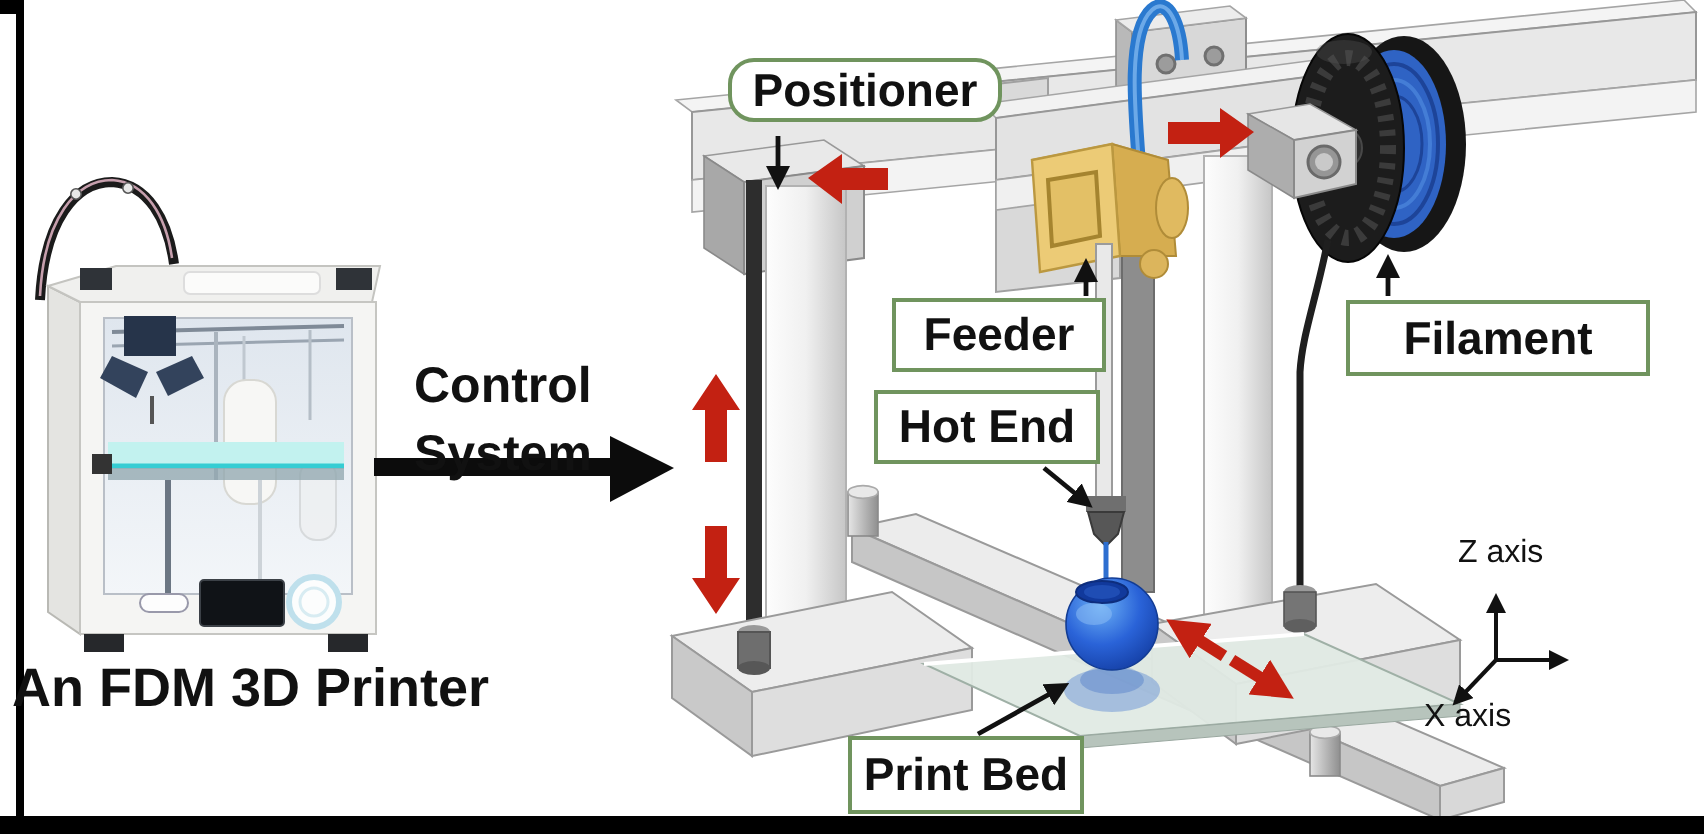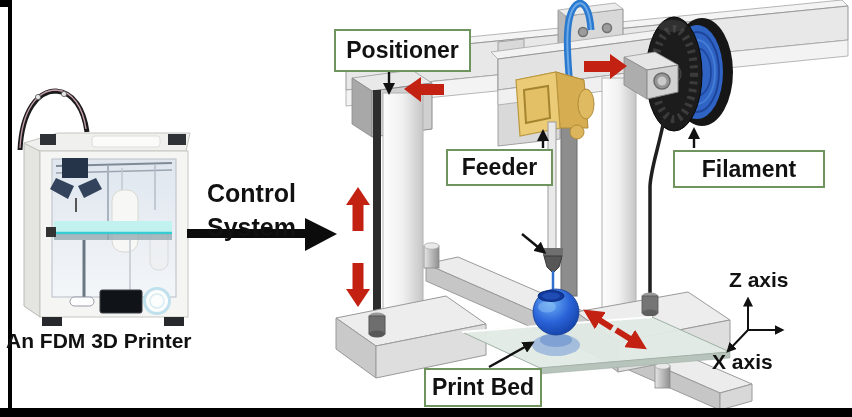--- a/index.html
+++ b/index.html
@@ -1,32 +1,32 @@
 <!DOCTYPE html>
 <html><head>
 <meta charset="utf-8">
 <style>
   html,body{margin:0;padding:0;background:#ffffff;}
   .stage{position:relative;width:852px;height:417px;background:#ffffff;overflow:hidden;
          font-family:"Liberation Sans",sans-serif;color:#111;}
   .scene{position:absolute;left:0;top:0;width:852px;height:417px;}
   .edge{position:absolute;background:#000;}
-  .caption{position:absolute;left:6px;top:329px;font-size:21px;font-weight:bold;
+  .caption{position:absolute;left:6px;top:329px;font-size:27px;font-weight:bold;
            letter-spacing:0px;white-space:nowrap;}
   .control{position:absolute;left:207px;top:176px;font-size:25px;font-weight:bold;
            line-height:34px;white-space:nowrap;}
   .glabel{position:absolute;display:flex;align-items:center;justify-content:center;
           background:#ffffff;border:2px solid #70945e;font-weight:bold;font-size:23px;
           white-space:nowrap;box-sizing:border-box;}
-  .lbl-positioner{left:334px;top:29px;width:137px;height:43px;}
+  .lbl-positioner{left:364px;top:29px;width:137px;height:32px;border-radius:13px;}
   .lbl-feeder{left:446px;top:149px;width:107px;height:37px;}
   .lbl-hotend{left:437px;top:195px;width:113px;height:37px;}
   .lbl-filament{left:673px;top:150px;width:152px;height:38px;}
   .lbl-printbed{left:424px;top:368px;width:118px;height:39px;}
-  .axlabel{position:absolute;font-size:21px;font-weight:bold;white-space:nowrap;}
+  .axlabel{position:absolute;font-size:16px;font-weight:normal;white-space:nowrap;}
   .ax-z{left:729px;top:268px;}
   .ax-y{left:790px;top:318px;}
   .ax-x{left:712px;top:350px;}
 </style>
 </head>
 <body>
 
 <div class="stage">
 
   <svg class="scene" viewBox="0 0 852 417">
@@ -242,19 +242,20 @@
 
   <div class="caption">An FDM 3D Printer</div>
 
   <div class="control">
     <div>Control</div>
     <div>System</div>
   </div>
 
   <div class="glabel lbl-positioner">Positioner</div>
   <div class="glabel lbl-feeder">Feeder</div>
+  <div class="glabel lbl-hotend">Hot End</div>
   <div class="glabel lbl-filament">Filament</div>
   <div class="glabel lbl-printbed">Print Bed</div>
 
   <div class="axlabel ax-z">Z axis</div>
   <div class="axlabel ax-x">X axis</div>
 
 </div>
 
 </body></html>

